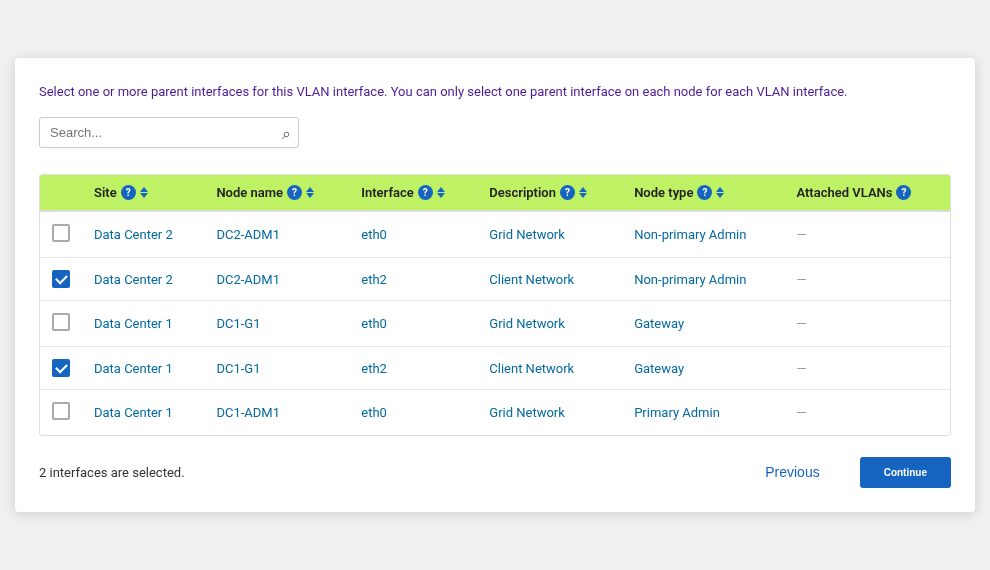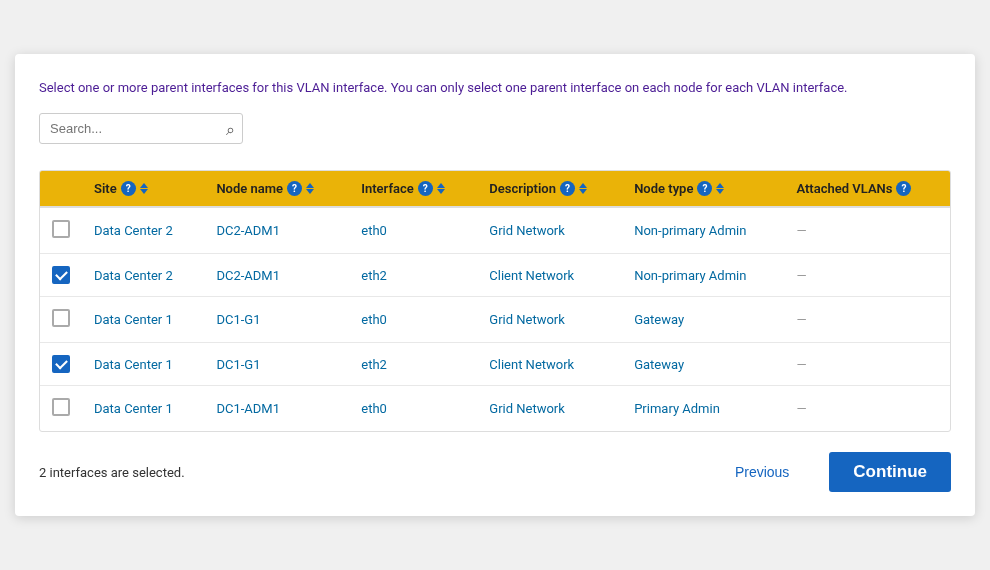--- a/index.html
+++ b/index.html
@@ -27,21 +27,21 @@
       margin-bottom: 10px;
     }
     .modal-desc {
       font-size: 13px;
       color: #4c1d95;
       margin-bottom: 16px;
       line-height: 1.5;
     }
     .search-container {
       position: relative;
-      width: 204px;
+      width: 260px;
       margin-bottom: 26px;
     }
     .search-input {
       width: 100%;
       border: 1px solid #ccc;
       border-radius: 3px;
       padding: 7px 32px 7px 10px;
       font-size: 13px;
       color: #999;
       outline: none;
@@ -63,21 +63,21 @@
     }
     .table-scroll {
       max-height: 340px;
       overflow-y: auto;
     }
     table {
       width: 100%;
       border-collapse: collapse;
     }
     thead {
-      background: #eab308;
+      background: #bef264;
       border-bottom: 2px solid #ddd;
     }
     thead th {
       padding: 10px 12px;
       font-weight: 600;
       font-size: 13px;
       color: #222;
       text-align: left;
       white-space: nowrap;
       user-select: none;
@@ -190,21 +190,21 @@
       padding: 8px 12px;
       border-radius: 3px;
       font-weight: 500;
     }
     .btn-continue {
       background: #1565c0;
       color: #fff;
       border: none;
       border-radius: 3px;
       padding: 10px 24px;
-      font-size: 17px;
+      font-size: 10px;
       font-weight: 600;
       cursor: pointer;
     }
     
     .table-scroll::-webkit-scrollbar {
       width: 10px;
     }
     .table-scroll::-webkit-scrollbar-track {
       background: #f0f0f0;
     }

